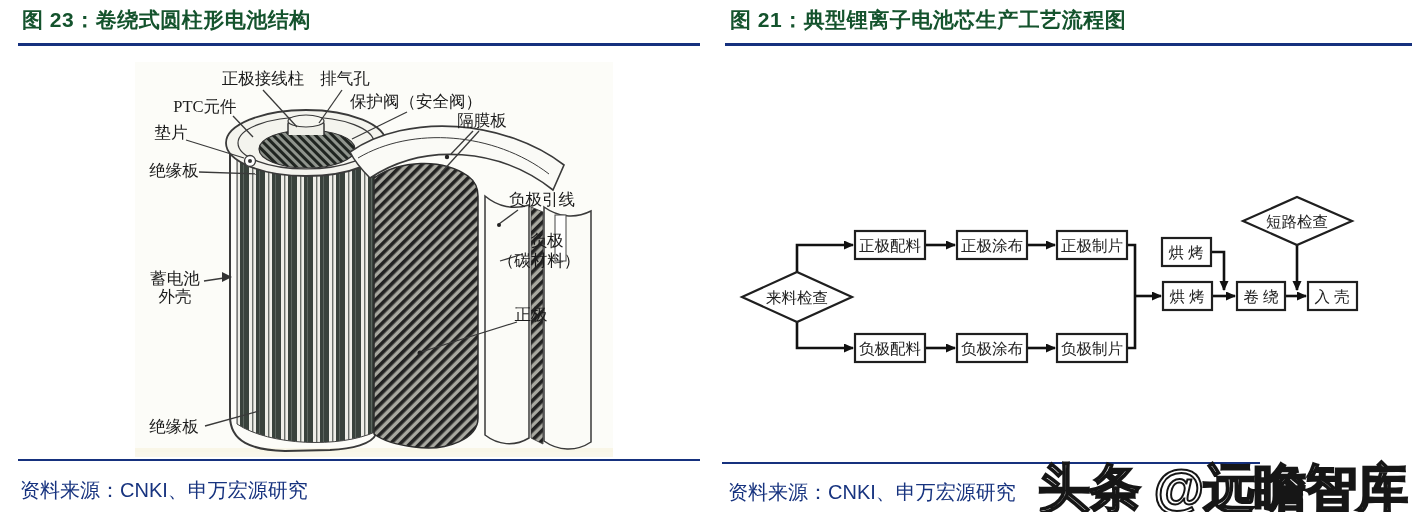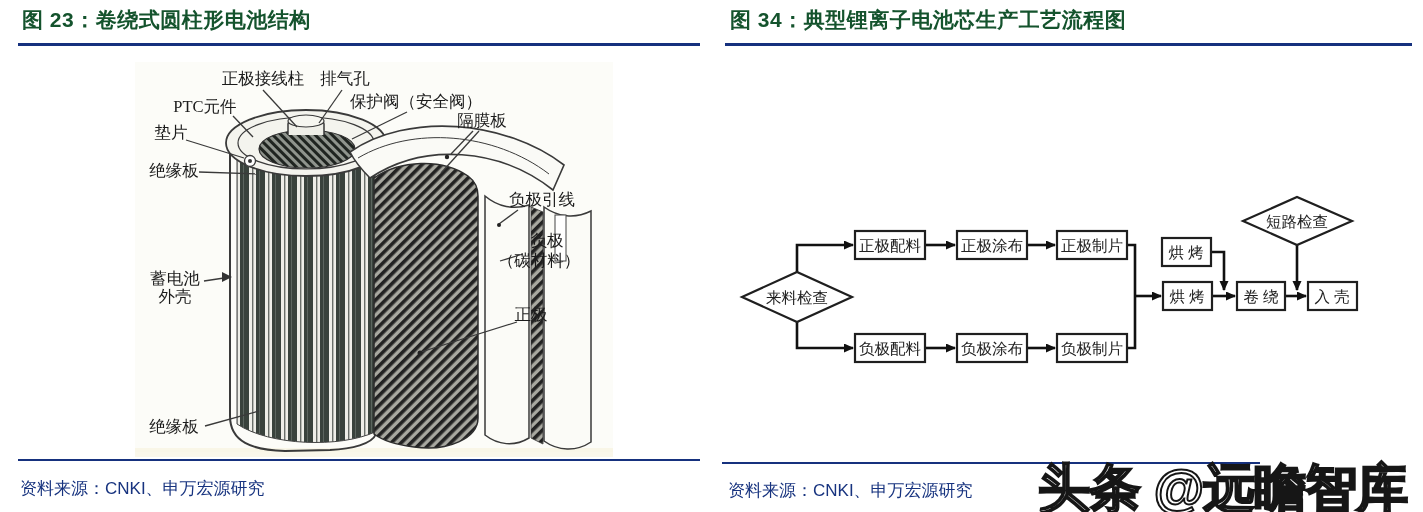--- a/index.html
+++ b/index.html
@@ -8,21 +8,21 @@
     font-family:"Liberation Sans",sans-serif;overflow:hidden;
   }
   .fig-title{
     position:absolute;top:6px;font-size:21px;font-weight:bold;color:#14532d;
     letter-spacing:.5px;white-space:nowrap;
   }
   .rule{position:absolute;background:#16317e;}
   .title-rule{height:3px;top:43px;}
   .bottom-rule{height:2px;}
   .source{
-    position:absolute;font-size:17px;color:#17337f;white-space:nowrap;
+    position:absolute;font-size:20px;color:#17337f;white-space:nowrap;
     font-family:"Liberation Sans",sans-serif;
   }
   .watermark{
     position:absolute;left:1038px;top:460px;width:382px;text-align:left;
     font-size:52px;font-weight:bold;line-height:1.1;letter-spacing:-1px;
     color:#ffffff;-webkit-text-stroke:2px #161616;white-space:nowrap;
   }
   svg text{font-family:"Liberation Serif","DejaVu Serif",serif;}
   .lbl{font-size:16.5px;fill:#1b1b1b;}
   .flow-txt{font-size:15.5px;fill:#222222;}
@@ -109,21 +109,21 @@
   <text class="lbl" x="542" y="205" text-anchor="middle">负极引线</text>
   <text class="lbl" x="547" y="246" text-anchor="middle">负极</text>
   <text class="lbl" x="539" y="266" text-anchor="middle">（碳材料）</text>
   <text class="lbl" x="531" y="320" text-anchor="middle">正极</text>
   <text class="lbl" x="174" y="432" text-anchor="middle">绝缘板</text>
 </svg>
 
 <div class="rule bottom-rule" style="left:18px;top:459px;width:682px;"></div>
 <div class="source" style="left:20px;top:477px;">资料来源：CNKI、申万宏源研究</div>
 
-<div class="fig-title" style="left:730px;">图 34：典型锂离子电池芯生产工艺流程图</div>
+<div class="fig-title" style="left:730px;">图 21：典型锂离子电池芯生产工艺流程图</div>
 <div class="rule title-rule" style="left:725px;width:687px;"></div>
 
 <svg style="position:absolute;left:730px;top:180px;" width="693" height="200" viewBox="730 180 693 200">
   <defs>
     <marker id="arr" markerUnits="userSpaceOnUse" markerWidth="11" markerHeight="10" refX="9" refY="4.5" orient="auto">
       <path d="M0,0 L10,4.5 L0,9 Z" fill="#111111"></path>
     </marker>
   </defs>
 
   <g stroke="#111111" stroke-width="2.6" fill="none">

